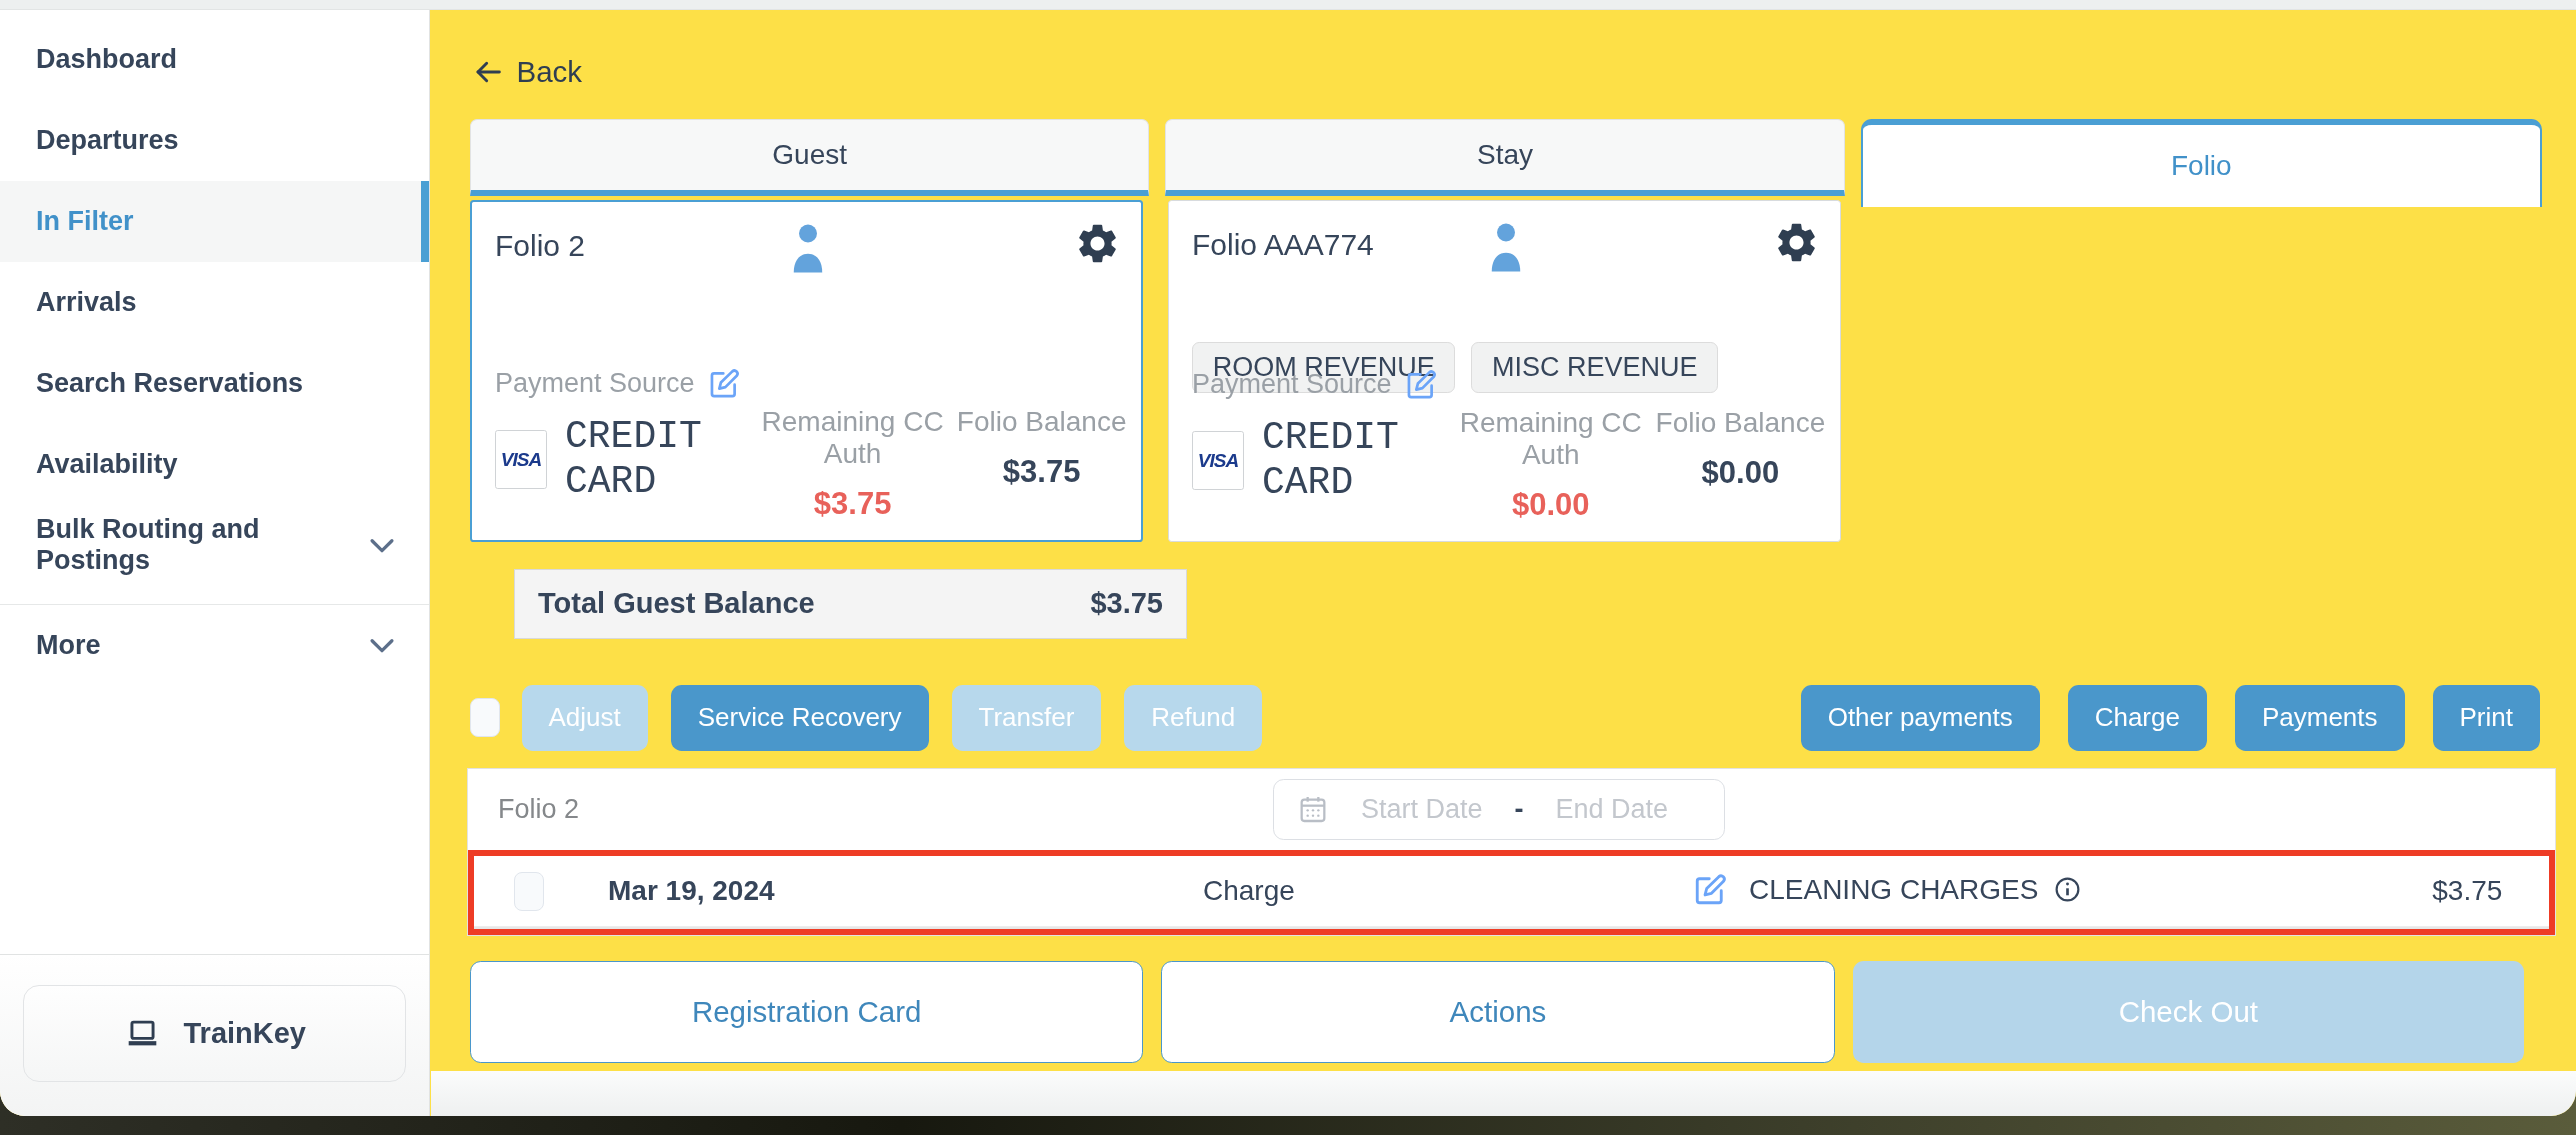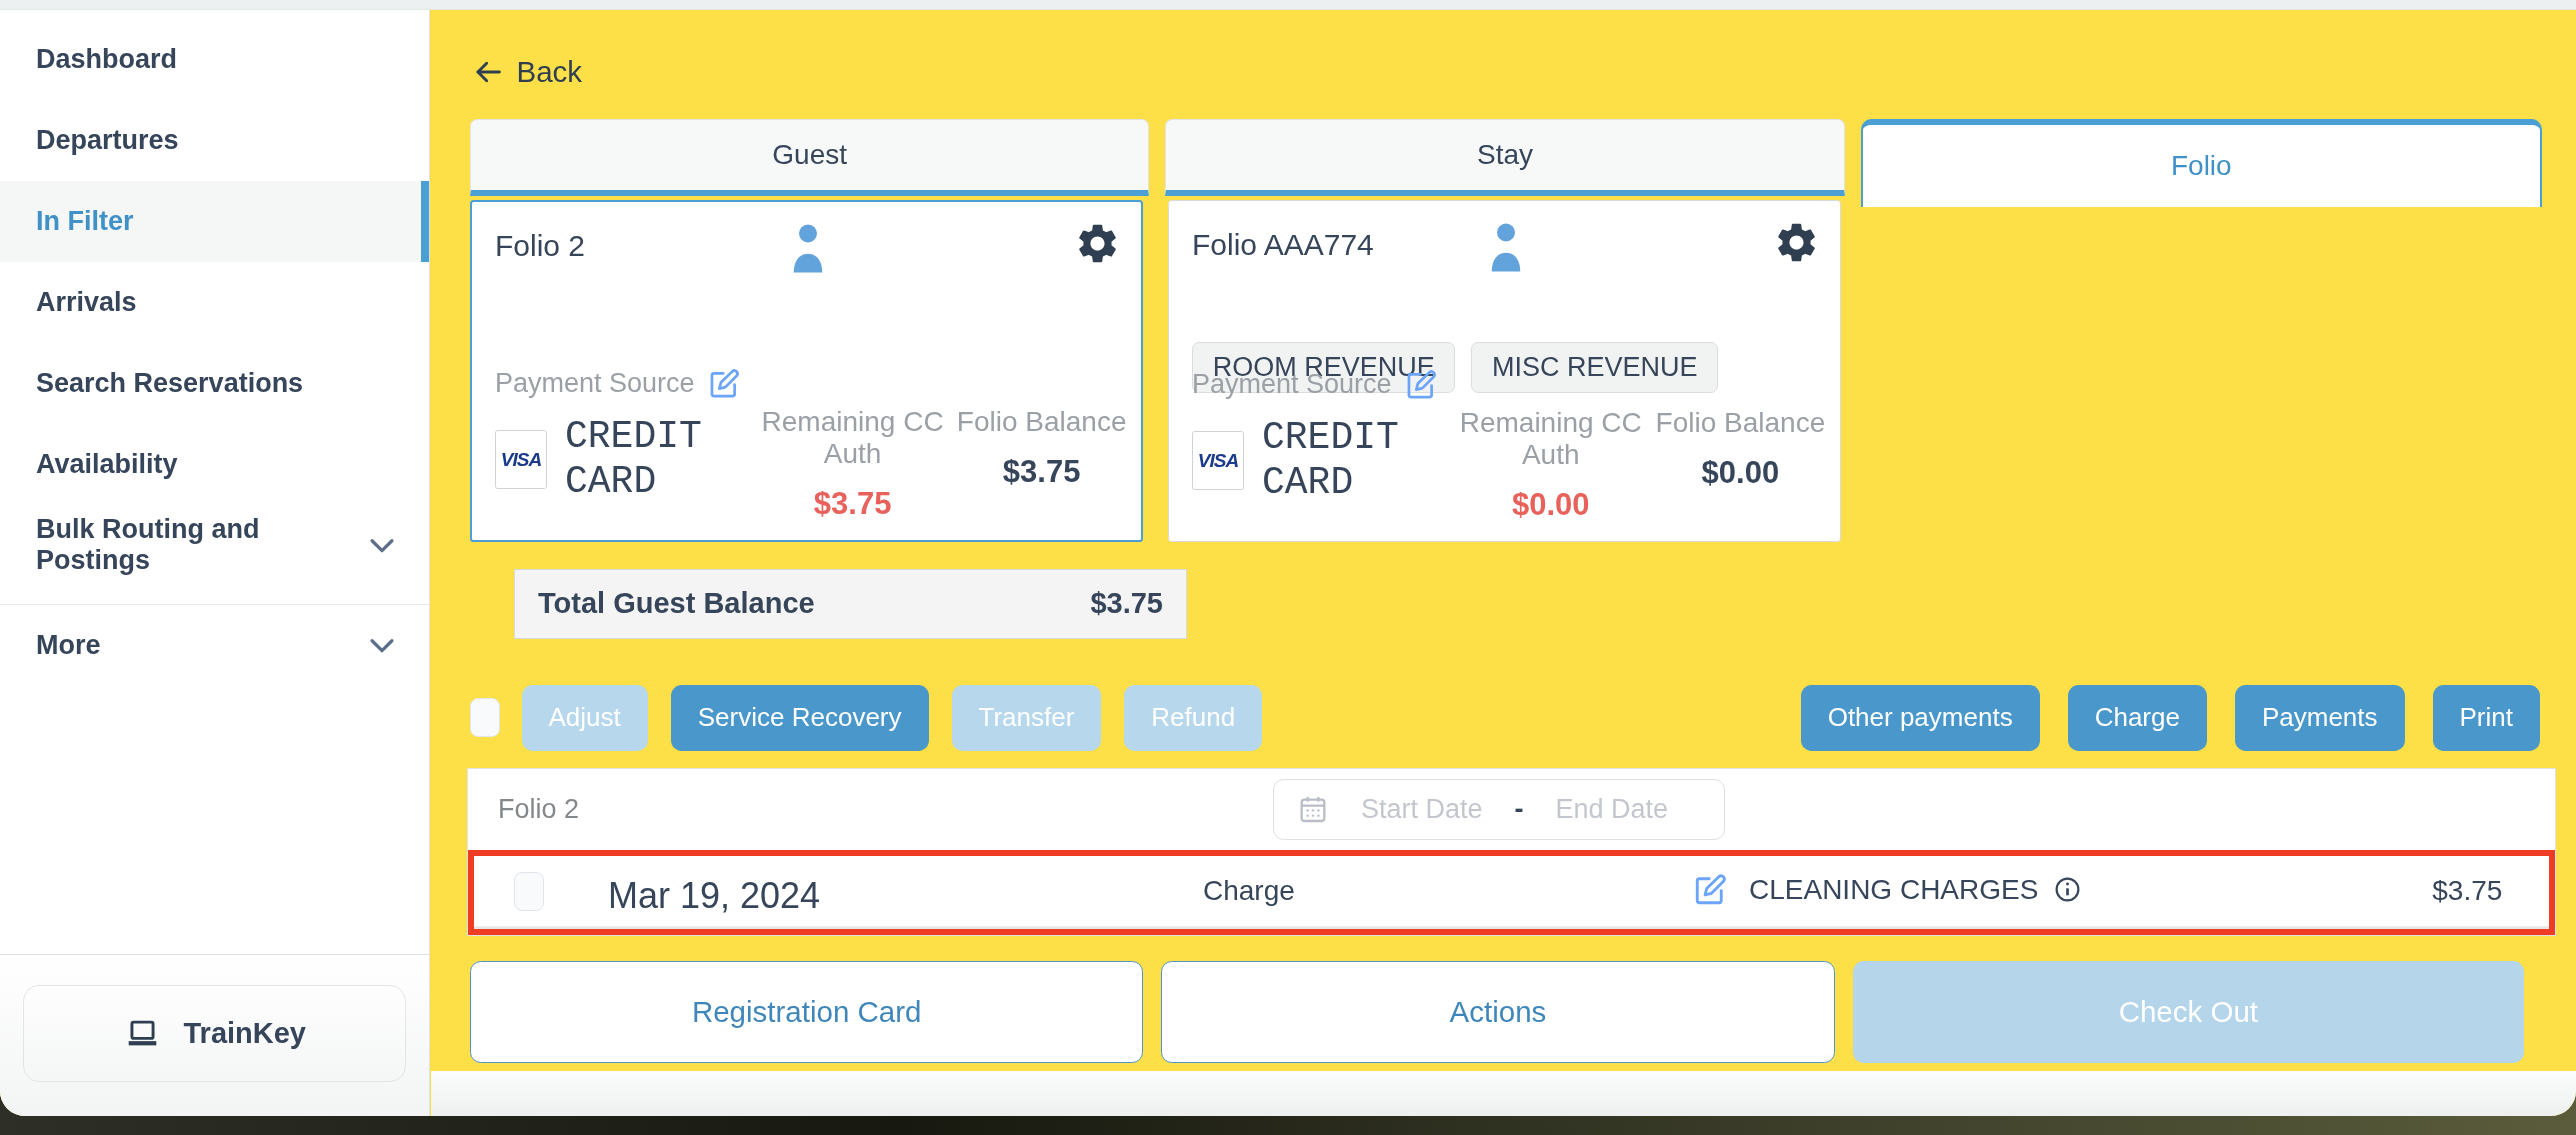--- a/index.html
+++ b/index.html
@@ -80,21 +80,21 @@
   .tb-right{margin-left:auto;display:flex;gap:28px;}
 
   .table{position:absolute;left:36px;top:758px;right:19.7px;border:0.9px solid #e2e2e2;background:#fff;}
   .t-head{height:81px;position:relative;display:flex;align-items:center;padding-left:30px;font-size:27px;color:#85888b;}
   .datepicker{position:absolute;left:805px;top:9.8px;width:452px;height:61px;border:1.8px solid #dcdfe4;border-radius:10.7px;
        display:flex;align-items:center;padding:0 23px;gap:32px;box-sizing:border-box;font-size:27px;cursor:pointer;background:#fff;}
   .dp-ph{color:#c3c7cd;}
   .dp-sep{color:#36455a;font-weight:700;}
   .hrow{position:relative;border:6.3px solid #ee3c25;height:73px;background:#fff;box-shadow:inset 0 -2.7px 0 #e7e7e7;}
   .r-check{position:absolute;left:40px;top:16px;}
-  .r-date{position:absolute;left:134px;top:19.7px;font-size:36px;color:#36455a;}
+  .r-date{position:absolute;left:134px;top:19.7px;font-size:28px;color:#36455a;font-weight:bold;}
   .r-type{position:absolute;left:729px;top:19.7px;font-size:28px;color:#36455a;}
   .r-edit{position:absolute;left:1218px;top:16px;cursor:pointer;}
   .r-desc{position:absolute;left:1275px;top:18px;display:flex;align-items:center;gap:14.3px;font-size:28px;color:#36455a;}
   .r-amount{position:absolute;right:47px;top:19.7px;font-size:28px;color:#36455a;}
 
   .footer-btns{position:absolute;left:39px;top:951px;right:52px;height:102px;display:flex;gap:18px;}
   .fbtn{flex:1;border-radius:10.7px;font-size:29.5px;display:flex;align-items:center;justify-content:center;cursor:pointer;box-sizing:border-box;font-family:inherit;}
   .fbtn.outline{background:#fff;border:1.8px solid #4a97cb;color:#3f87bb;}
   .fbtn.filled{background:#b4d5ea;color:#fff;border:none;}
 </style>

